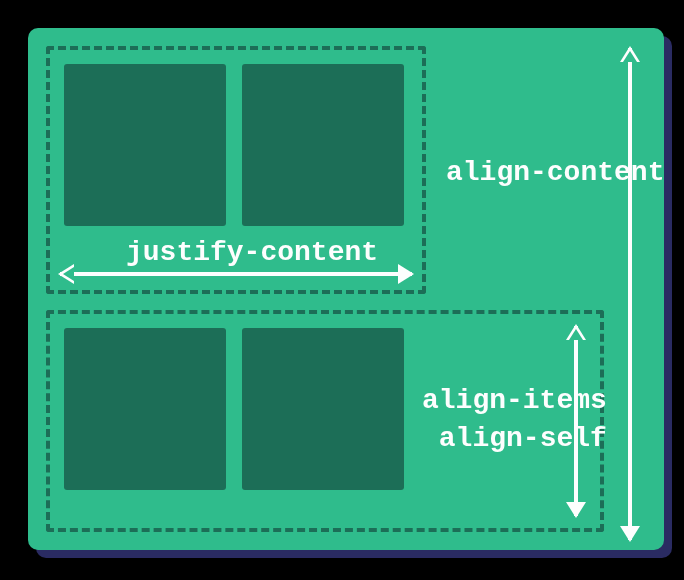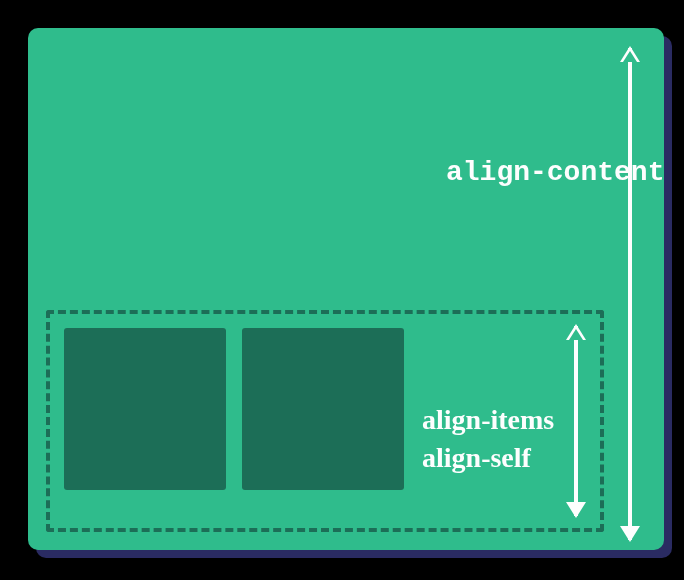--- a/index.html
+++ b/index.html
@@ -143,25 +143,34 @@
     border-top: 11px solid #2fbc8c;
   }
 </style>
 </head>
 <body>
 
 <div class="stage">
   <div class="panel-shadow"></div>
   <div class="panel">
 
+    <div class="row-box row-top">
+      <div class="cell" style="left:14px; top:14px;"></div>
+      <div class="cell" style="left:192px; top:14px;"></div>
+      <div class="label" style="left:76px; top:184px;">justify-content</div>
+      <div class="arrow-h" style="left:10px; top:222px; width:352px;">
+        <span class="hollow-left"></span>
+          <span class="hollow-right"></span>
+      </div>
+    </div>
 
     <div class="row-box row-bottom">
       <div class="cell" style="left:14px; top:14px;"></div>
       <div class="cell" style="left:192px; top:14px;"></div>
-      <div class="label" style="left:372px; top:87px; text-align:left;font-family:Liberation Serif, serif;">align-items
+      <div class="label" style="left:372px; top:68px; text-align:right;">align-items
 align-self</div>
       <div class="arrow-v" style="left:524px; top:12px; height:190px;">
         <span class="hollow-top"></span>
           <span class="hollow-bottom"></span>
       </div>
     </div>
 
     <div class="arrow-v" style="left:600px; top:20px; height:492px;">
       <span class="hollow-top"></span>
         <span class="hollow-bottom"></span>

